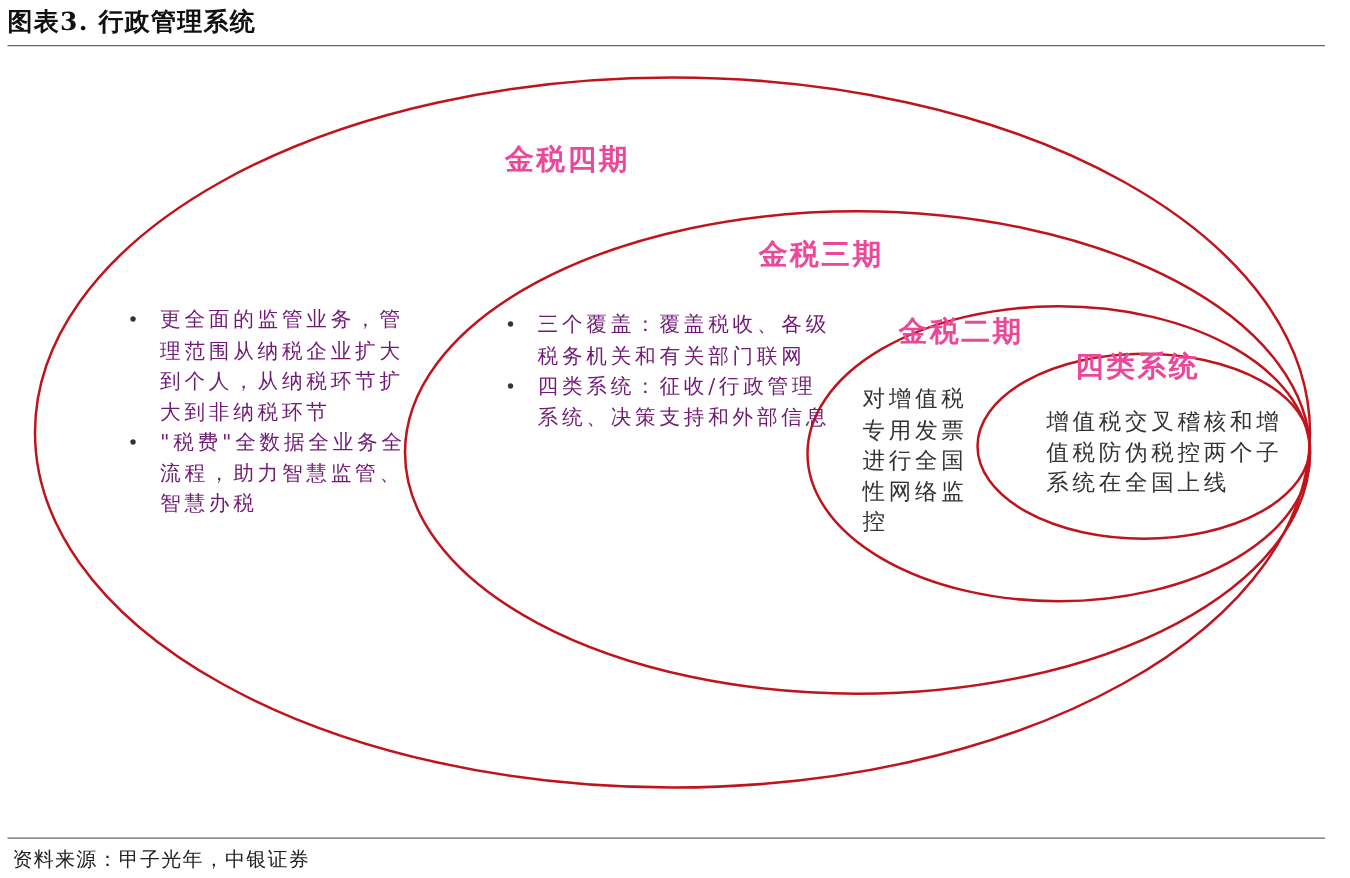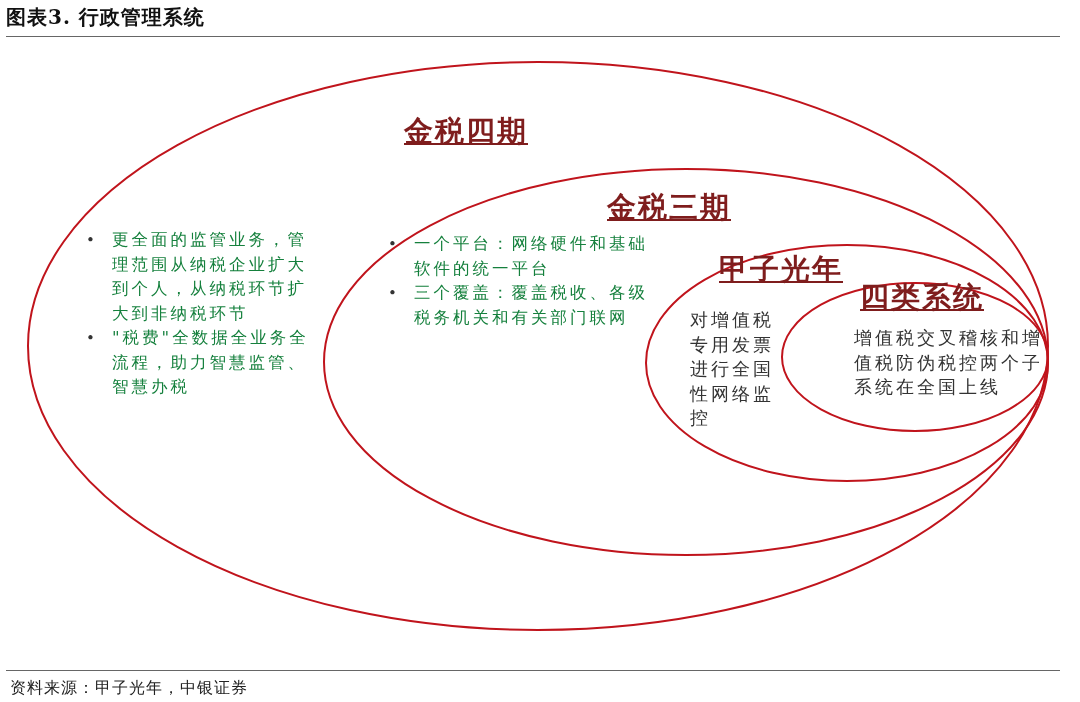--- a/index.html
+++ b/index.html
@@ -14,26 +14,26 @@
     }
     .rule { position: absolute; left: 6px; width: 1054px; height: 1px; background: #666; }
     .rule.top { top: 36px; }
     .rule.bottom { top: 670px; }
     .source {
       position: absolute; left: 10px; top: 678px; font-size: 16px;
       color: #222; font-family: "DejaVu Serif", serif; letter-spacing: 1px;
     }
     svg.diagram { position: absolute; left: 0; top: 0; }
     .phase-label {
-      position: absolute; font-size: 29px; font-weight: bold; color: #7f1d1d;
-      letter-spacing: 2px; white-space: nowrap; font-family: "DejaVu Serif", serif; text-decoration: underline;
+      position: absolute; font-size: 23px; font-weight: bold; color: #ec4899;
+      letter-spacing: 2px; white-space: nowrap; font-family: "DejaVu Serif", serif;
     }
     .bullets {
-      position: absolute; margin: 0; padding: 0; list-style: none;
-      font-size: 16.5px; line-height: 24.5px; color: #15803d; letter-spacing: 3px;
+      position: absolute; margin: 16px; padding: 0; list-style: none;
+      font-size: 16.5px; line-height: 24.5px; color: #701a75; letter-spacing: 3px;
     }
     .bullets li { position: relative; padding-left: 26px; }
     .bullets li::before {
       content: "•"; position: absolute; left: 0; top: 0; color: #333; font-size: 15px;
     }
     .plain-text {
       position: absolute; font-size: 18px; line-height: 24.5px; color: #333; letter-spacing: 3px;
     }
   </style>
 </head>
@@ -50,24 +50,24 @@
 </svg>
 
 <div class="phase-label" style="left:404px; top:112px;">金税四期</div>
 <ul class="bullets" style="left:86px; top:228px; width:240px;">
   <li>更全面的监管业务，管理范围从纳税企业扩大到个人，从纳税环节扩大到非纳税环节</li>
   <li>"税费"全数据全业务全流程，助力智慧监管、智慧办税</li>
 </ul>
 
 <div class="phase-label" style="left:586px; top:188px;margin-left:21px;">金税三期</div>
 <ul class="bullets" style="left:388px; top:232px; width:264px;">
-  <li>一个平台：网络硬件和基础软件的统一平台</li>
   <li>三个覆盖：覆盖税收、各级税务机关和有关部门联网</li>
+  <li>四类系统：征收/行政管理系统、决策支持和外部信息</li>
 </ul>
 
-<div class="phase-label" style="left:719px; top:250px;">甲子光年</div>
+<div class="phase-label" style="left:719px; top:250px;">金税二期</div>
 <div class="plain-text" style="left:690px; top:308px; width:84px;">对增值税专用发票进行全国性网络监控</div>
 
 <div class="phase-label" style="left:860px; top:278px;">四类系统</div>
-<div class="plain-text" style="left:837px; top:326px; width:190px;margin-left:17px;">增值税交叉稽核和增值税防伪税控两个子系统在全国上线</div>
+<div class="plain-text" style="left:837px; top:326px; width:190px;">增值税交叉稽核和增值税防伪税控两个子系统在全国上线</div>
 
 <div class="rule bottom"></div>
 <div class="source">资料来源：甲子光年，中银证券</div>
 
 </body></html>

